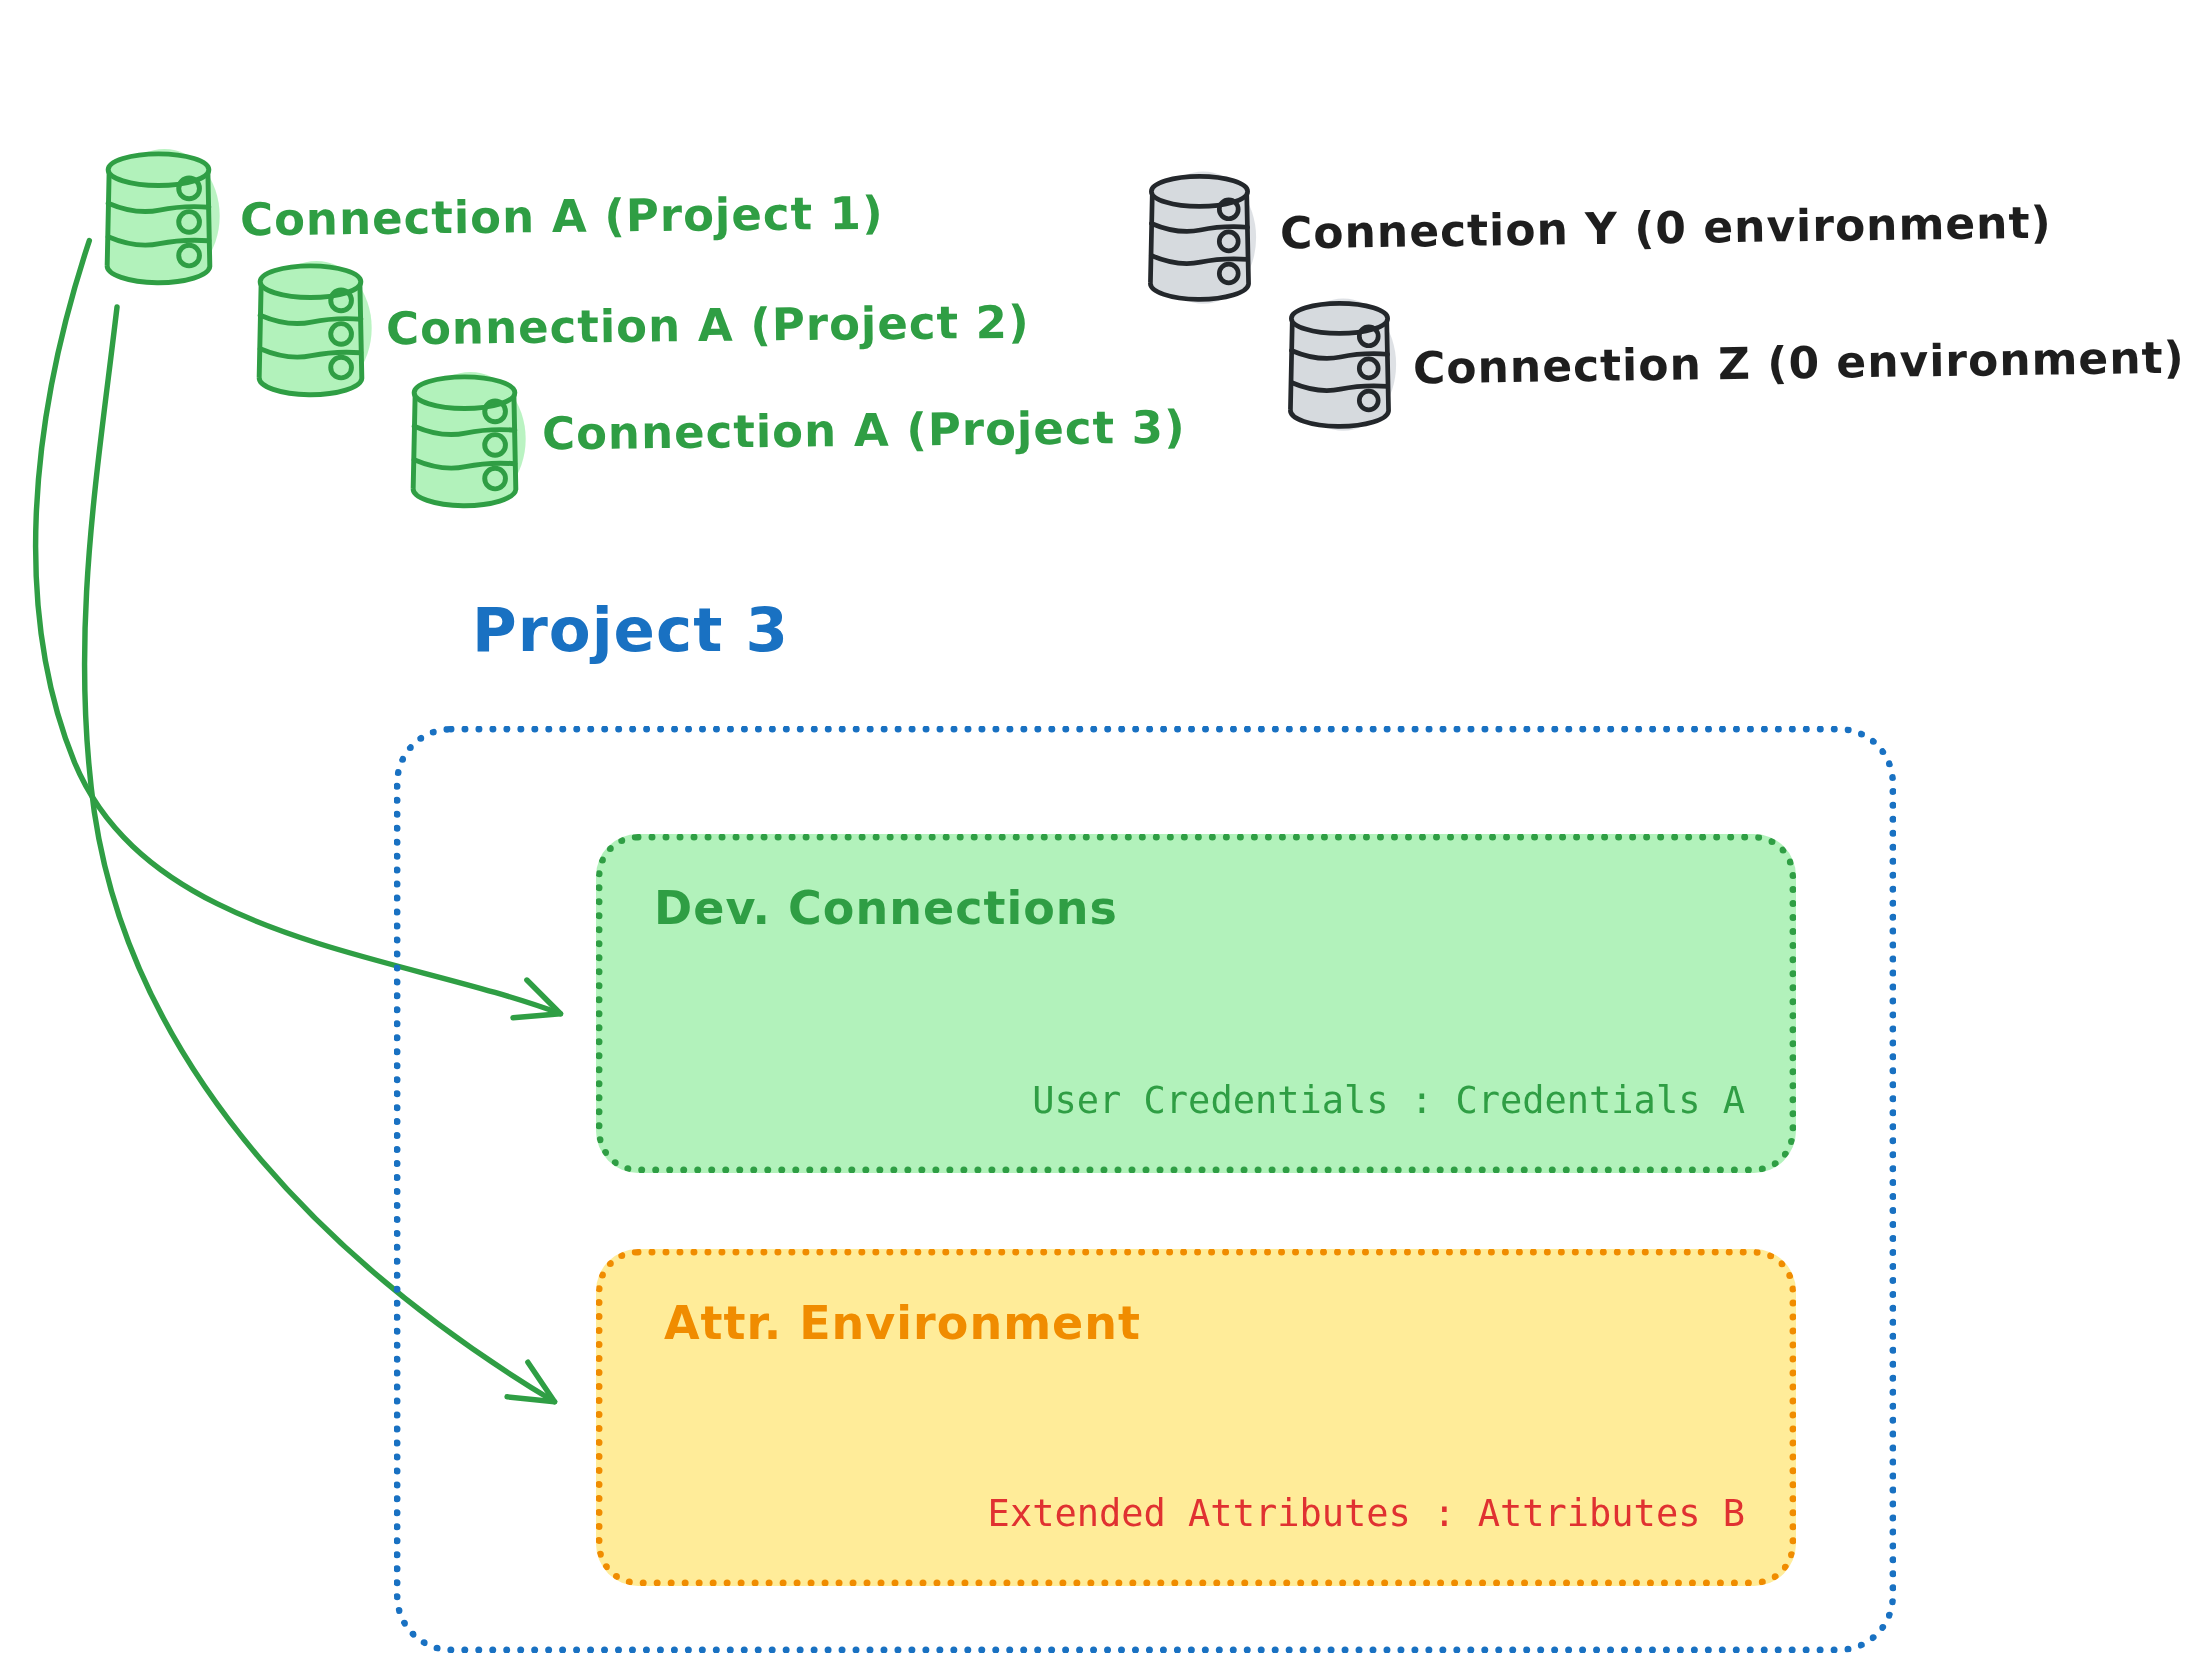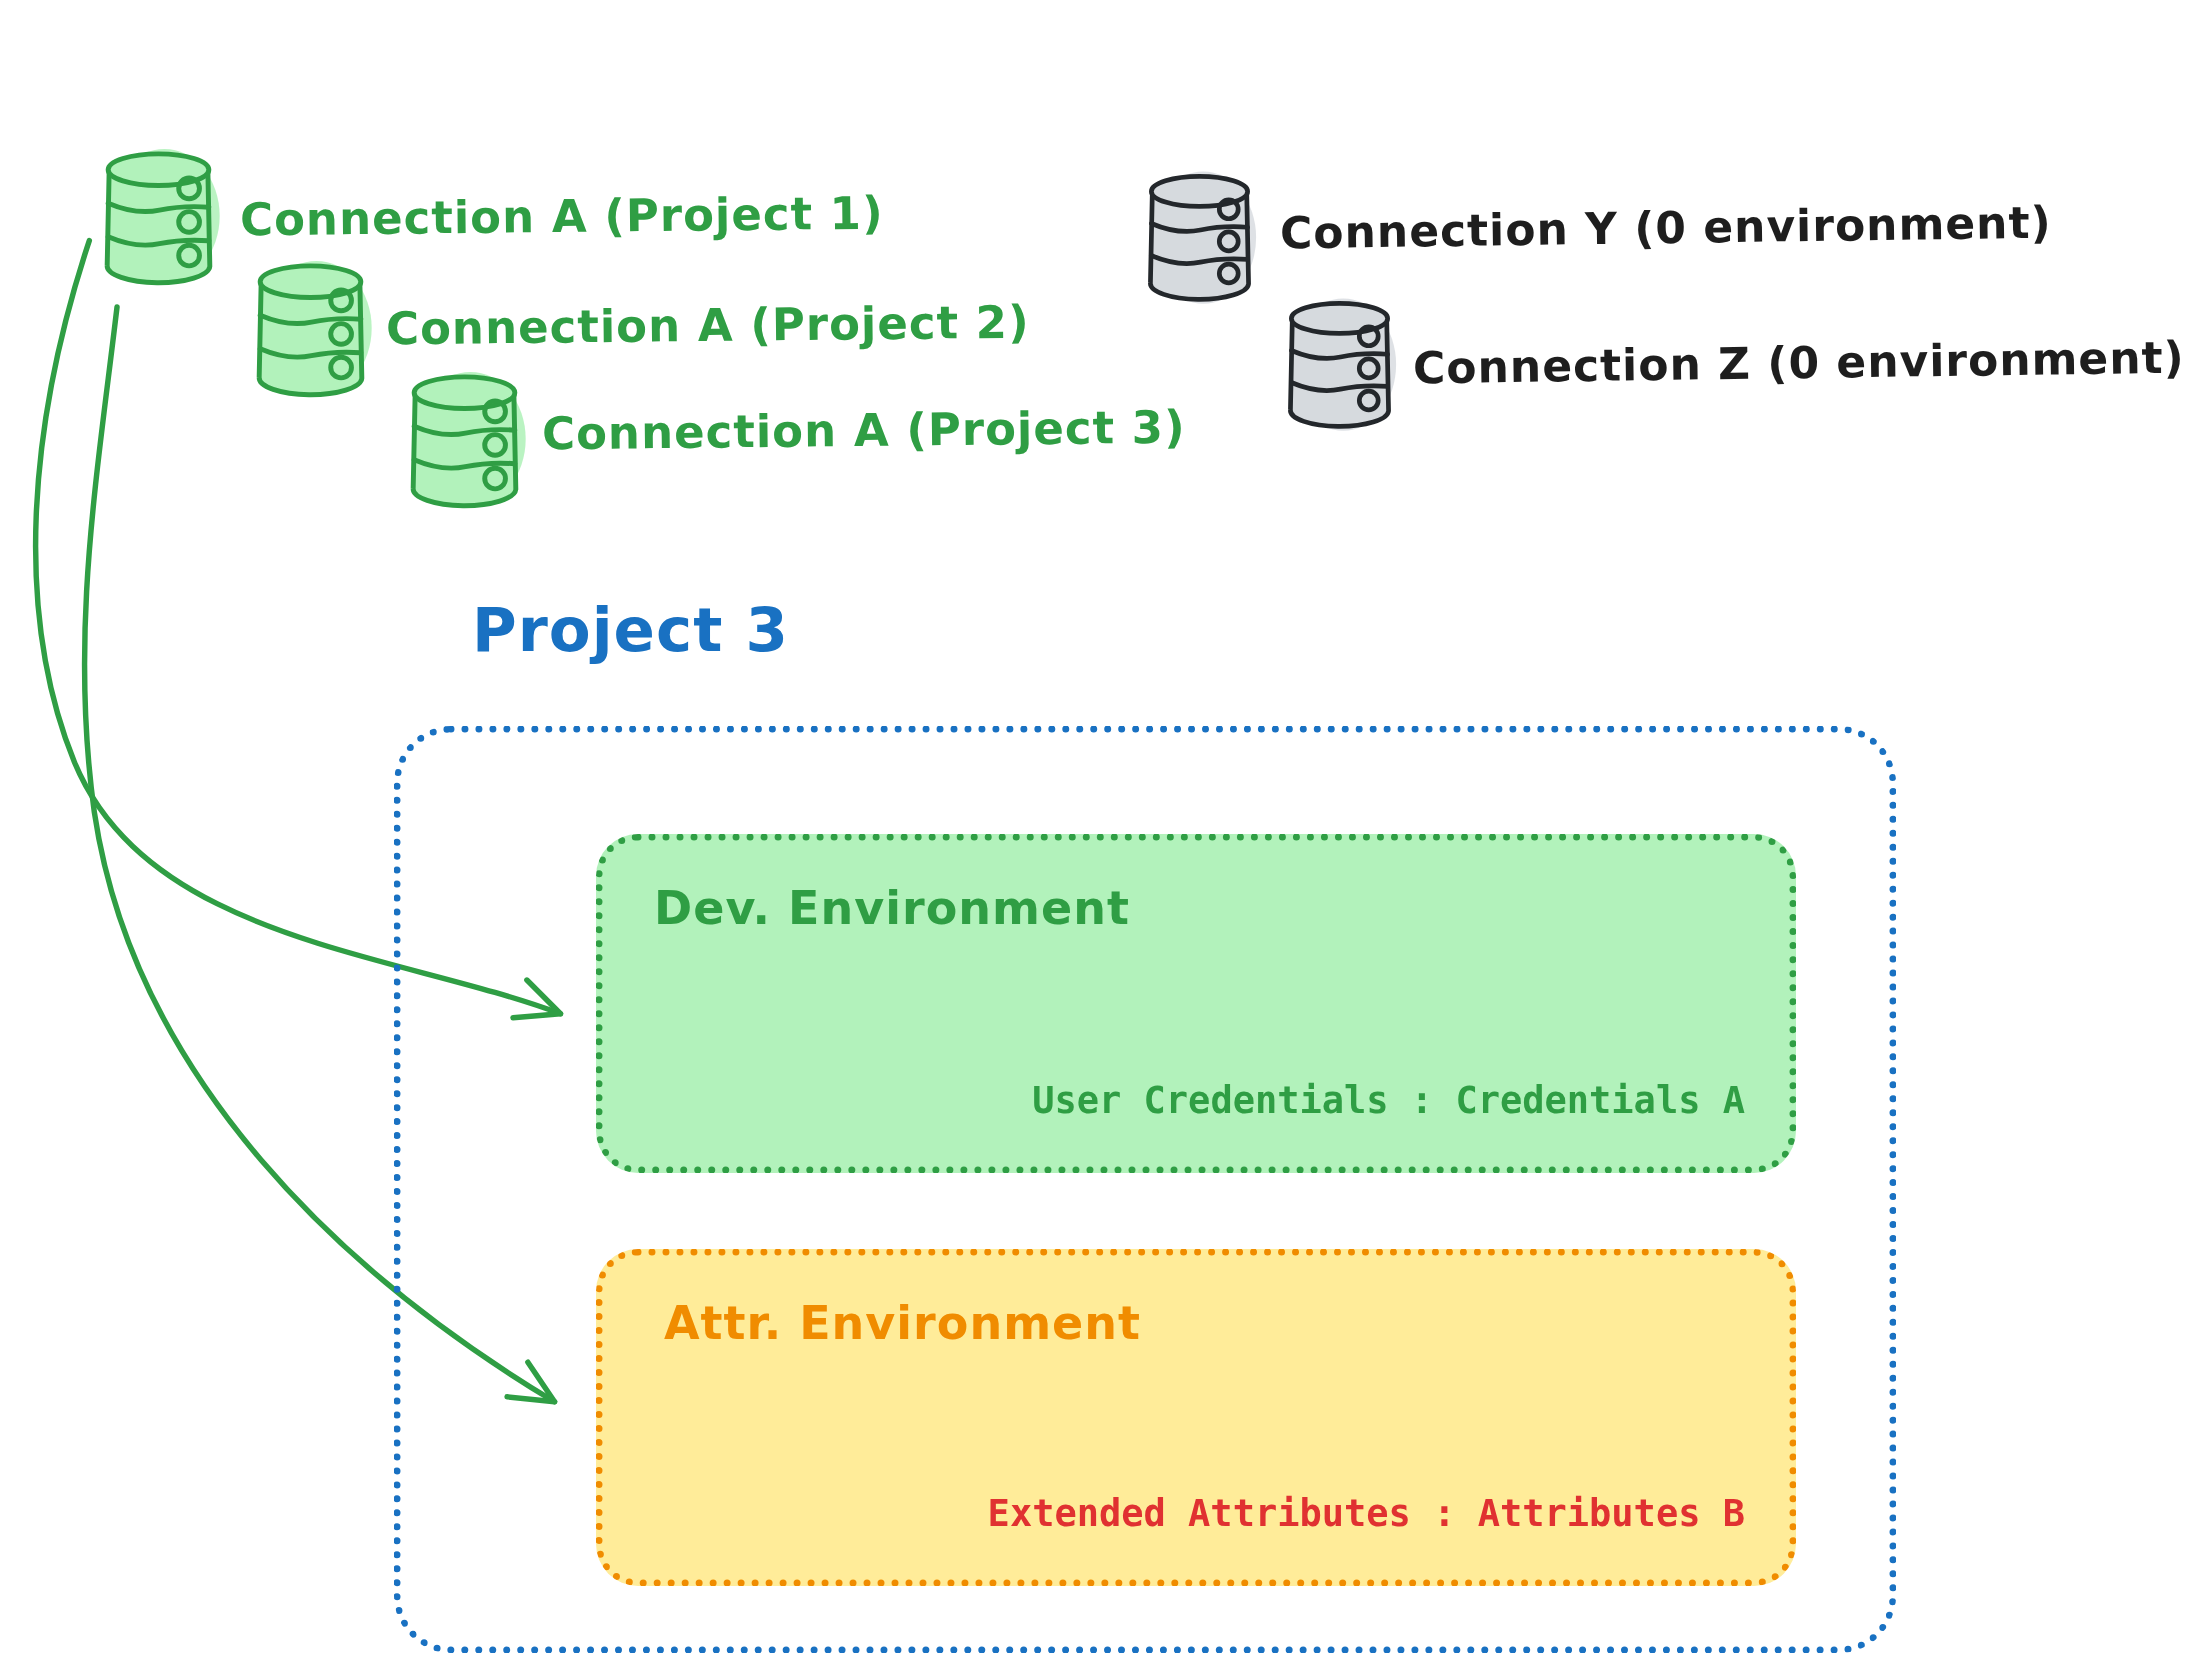--- a/index.html
+++ b/index.html
@@ -12,21 +12,21 @@
   }
   .abs{position:absolute;}
   .hand{
     font-family:"DejaVu Sans","Liberation Sans",sans-serif;
     font-weight:bold;
     letter-spacing:1px;
     white-space:nowrap;
   }
   .mono{
     font-family:"DejaVu Sans Mono","Liberation Mono",monospace;
-    font-weight:bold;
+    font-weight:normal;
     white-space:nowrap;
     margin-top:14px;
   }
   .diagram-title{
     left:84px;top:20px;
     font-size:57px;color:#1e1e1e;
   }
   .lbl-green{color:#2f9e44;font-size:45px;}
   .lbl-ink{color:#1e1e1e;font-size:44px;}
   .project-title{
@@ -146,21 +146,21 @@
     <circle cx="93" cy="78" r="10" fill="none" stroke="#23272b" stroke-width="5"></circle>
     <circle cx="93" cy="112" r="10" fill="none" stroke="#23272b" stroke-width="5"></circle>
   </svg>
   <div class="abs hand lbl-ink tilt2" style="left:1413px;top:337px">Connection Z (0 environment)</div>
 
   <div class="abs hand project-title">Project 3</div>
 
   <div class="abs project-box"></div>
 
   <div class="abs env-box env-dev">
-    <div class="hand env-title">Dev. Environment</div>
+    <div class="hand env-title">Dev. Connections</div>
     <div class="mono env-mapping">User Credentials : Credentials A</div>
   </div>
 
   <div class="abs env-box env-prod">
     <div class="hand env-title">Attr. Environment</div>
     <div class="mono env-mapping">
       <div>Extended Attributes : Attributes B</div>
     </div>
   </div>
 

